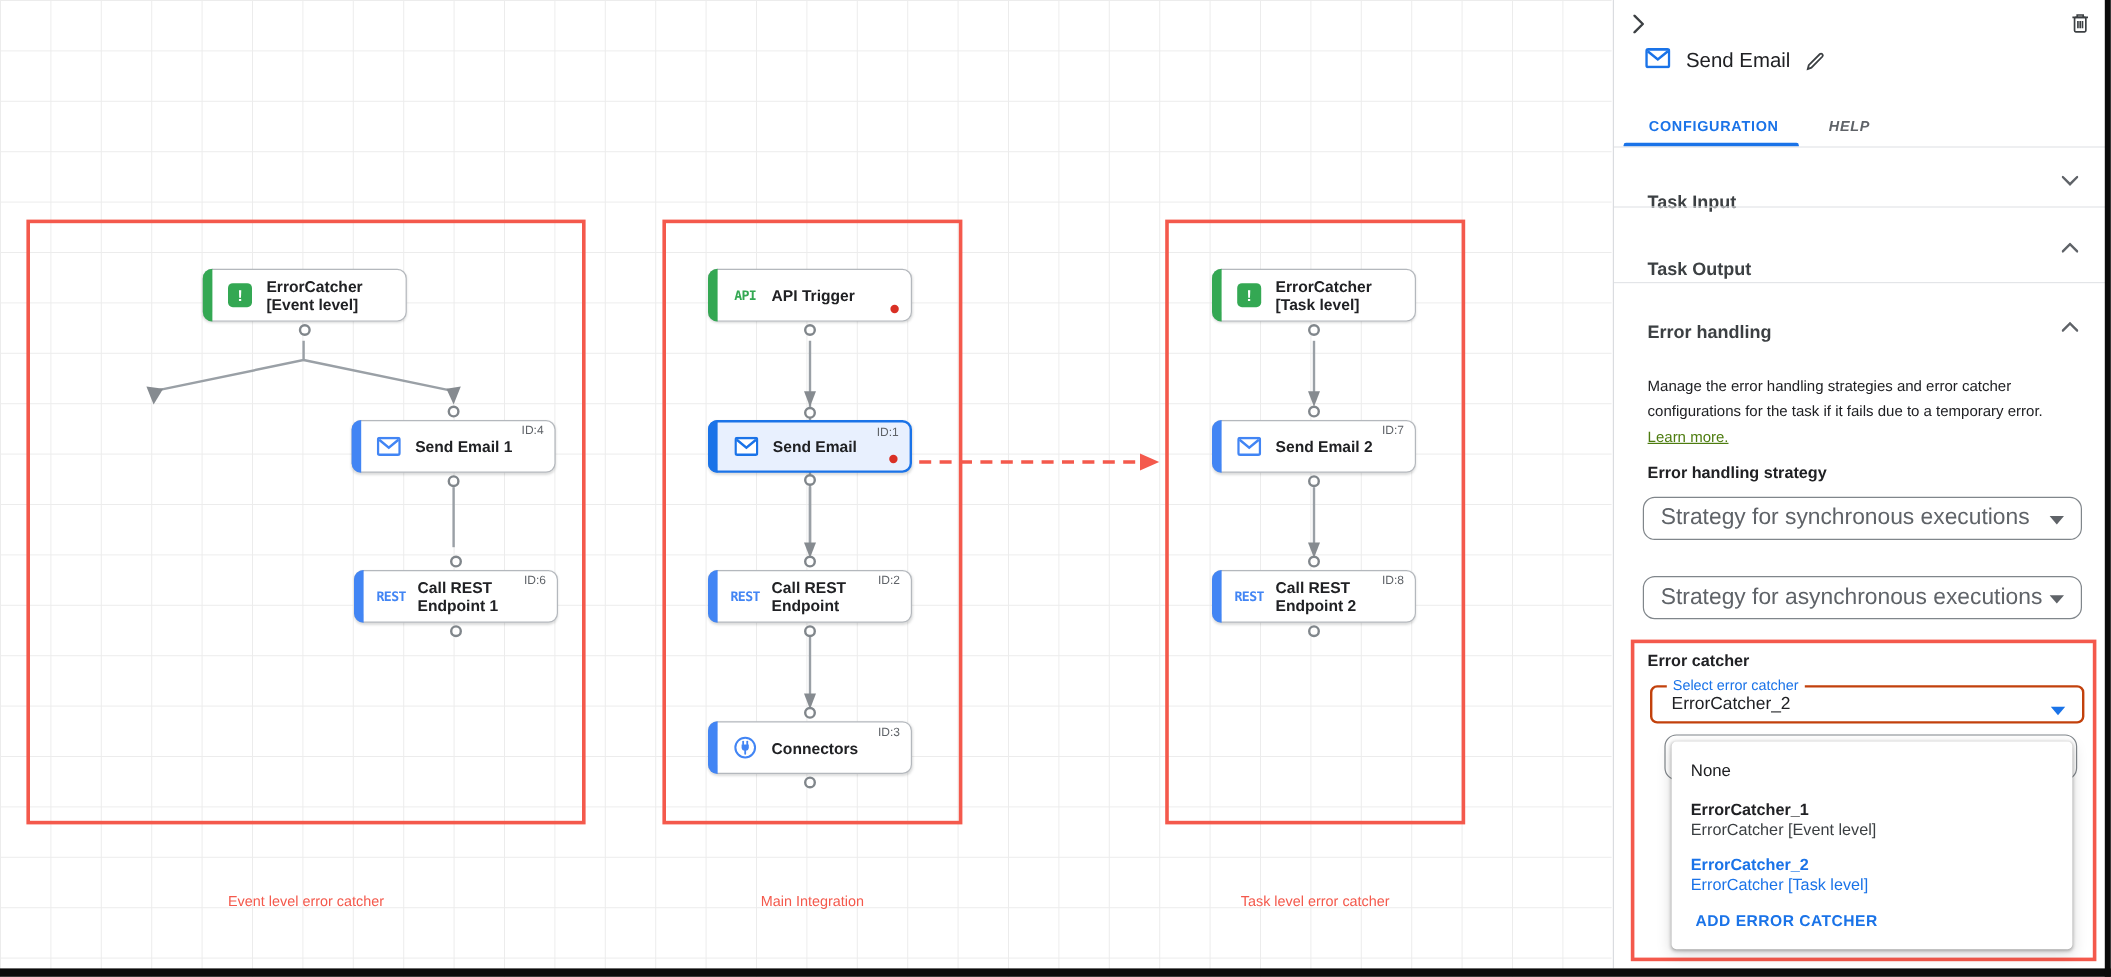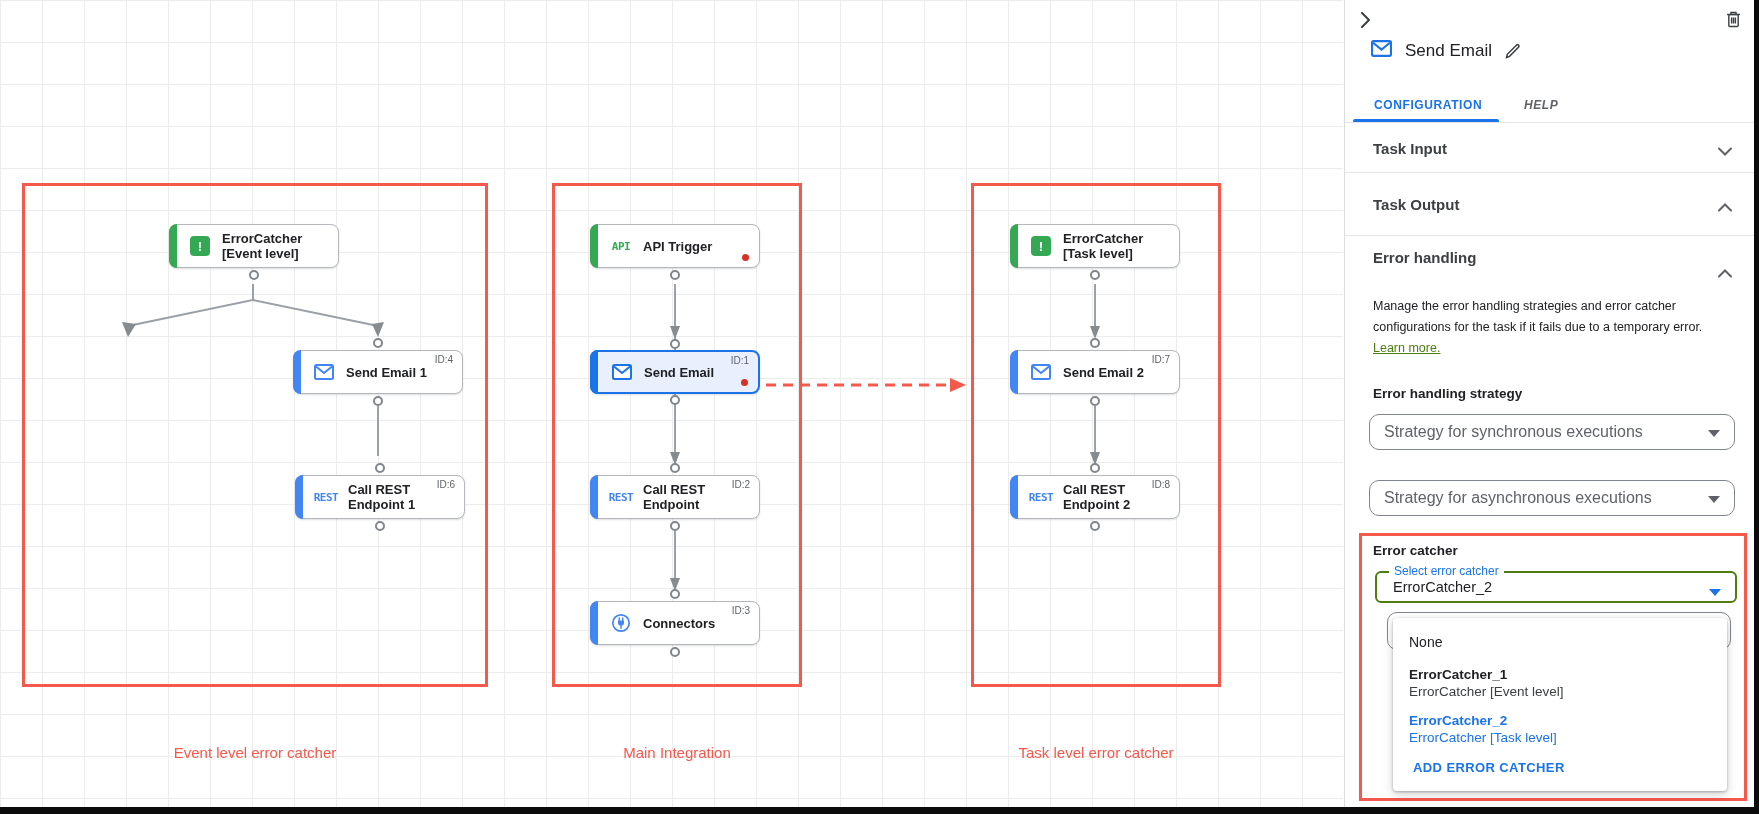--- a/index.html
+++ b/index.html
@@ -11,21 +11,21 @@
   .strip-right  { position:absolute; left:1754px; top:0; width:5px; height:814px; background:#0b0b0b; z-index:50; }
 
   
   .canvas { position:absolute; left:0; top:0; width:1343px; height:814px; background:#fff;
     background-image:linear-gradient(#ececec 1px, transparent 1px),linear-gradient(90deg,#ececec 1px, transparent 1px);
     background-size:42px 42px; }
   .groupbox { position:absolute; border:3px solid #f4594c; background:transparent; }
   .gbox1 { left:22px;  top:183px; width:466px; height:504px; }
   .gbox2 { left:552px; top:183px; width:250px; height:504px; }
   .gbox3 { left:971px; top:183px; width:250px; height:504px; }
-  .glabel { position:absolute; top:744px; font-size:15px; color:#f4594c; text-align:center; }
+  .glabel { position:absolute; top:744px; font-size:12px; color:#f4594c; text-align:center; }
   .glabel1 { left:22px;  width:466px; }
   .glabel2 { left:552px; width:250px; }
   .glabel3 { left:971px; width:250px; }
 
   svg.edges { position:absolute; left:0; top:0; }
 
   
   .node { position:absolute; width:170px; height:44px; background:#fff; border:1px solid #b4b8bd;
     border-radius:8px; box-shadow:0 1px 2px rgba(60,64,67,.18); display:flex; align-items:center; cursor:pointer; }
   .node .bar { position:absolute; left:-1px; top:-1px; bottom:-1px; width:8px; border-radius:8px 0 0 8px; }
@@ -51,32 +51,32 @@
   .panel { position:absolute; left:1344px; top:0; width:410px; height:807px; background:#fff; border-left:1px solid #dadce0; }
   .pabs { position:absolute; }
   .iconbtn { cursor:pointer; display:flex; align-items:center; justify-content:center; }
   .titlerow { position:absolute; left:26px; top:40px; display:flex; align-items:center; gap:13px; }
   .ptitle { font-size:17px; color:#202124; }
   .tab { position:absolute; top:98px; font-size:12px; font-weight:bold; letter-spacing:.6px; cursor:pointer; }
   .tab.active { color:#1a73e8; }
   .tab.idle { color:#5f6368; }
   .tabline { position:absolute; left:8px; top:119px; width:146px; height:3px; background:#1a73e8; border-radius:2px 2px 0 0; }
   .pdivider { position:absolute; left:0; width:410px; height:1px; background:#e3e5e8; }
-  .sechead { position:absolute; left:28px; font-size:15px; font-weight:bold; color:#3c4043; cursor:pointer; }
+  .sechead { position:absolute; left:28px; font-size:15px; font-weight:bold; color:#3c4043; cursor:pointer;margin-top:20px; }
   .chev { position:absolute; right:22px; cursor:pointer; }
-  .para { position:absolute; left:28px; top:296px; width:378px; font-size:12.5px; line-height:21px; color:#202124; }
+  .para { position:absolute; left:28px; top:312px; width:378px; font-size:12.5px; line-height:21px; color:#202124; }
   .learn { color:#4d7c0f; text-decoration:underline; cursor:pointer; display:block; }
   .blabel { position:absolute; left:28px; font-size:13.5px; font-weight:bold; color:#202124; }
   .oselect { position:absolute; left:24px; width:366px; height:36px; border:1px solid #80868b; border-radius:10px;
-    display:flex; align-items:center; padding:0 14px; font-size:16px; color:#5f6368; cursor:pointer; background:#fff; }
+    display:flex; align-items:center; padding:0 14px; font-size:19px; color:#5f6368; cursor:pointer; background:#fff; }
   .caret { position:absolute; right:14px; top:15px; width:0; height:0; border-left:6px solid transparent;
     border-right:6px solid transparent; border-top:7px solid #5f6368; }
   .caret.blue { border-top-color:#1a73e8; }
   .redframe { position:absolute; left:14px; top:533px; width:388px; height:268px; border:3px solid #f4594c; pointer-events:none; z-index:5; }
-  .matselect { position:absolute; left:30px; top:571px; width:362px; height:32px; border:2px solid #4d7c0f;
+  .matselect { position:absolute; left:30px; top:571px; width:362px; height:32px; border:2px solid #c2410c;
     border-radius:6px; background:#fff; display:flex; align-items:center; padding:0 16px; font-size:14.5px; color:#202124; cursor:pointer; }
   .matlabel { position:absolute; left:12px; top:-9px; background:#fff; padding:0 5px; font-size:12px; color:#1a73e8; }
   .matselect .caret { top:16px; }
   .ghostselect { position:absolute; left:42px; top:612px; width:344px; height:38px; border:1px solid #80868b; border-radius:10px; background:#fff; }
   .menucard { position:absolute; left:48px; top:618px; width:334px; background:#fff; border-radius:4px;
     box-shadow:0 1px 3px rgba(0,0,0,.3), 0 4px 12px rgba(0,0,0,.15); padding:12px 0 16px; z-index:6; }
   .mi { padding:0 16px; cursor:pointer; }
   .mi-none { font-size:14px; color:#202124; padding-top:4px; padding-bottom:4px; }
   .mi-name { font-size:13.5px; font-weight:bold; color:#202124; line-height:17px; }
   .mi-desc { font-size:13.5px; color:#3c4043; line-height:17px; }

